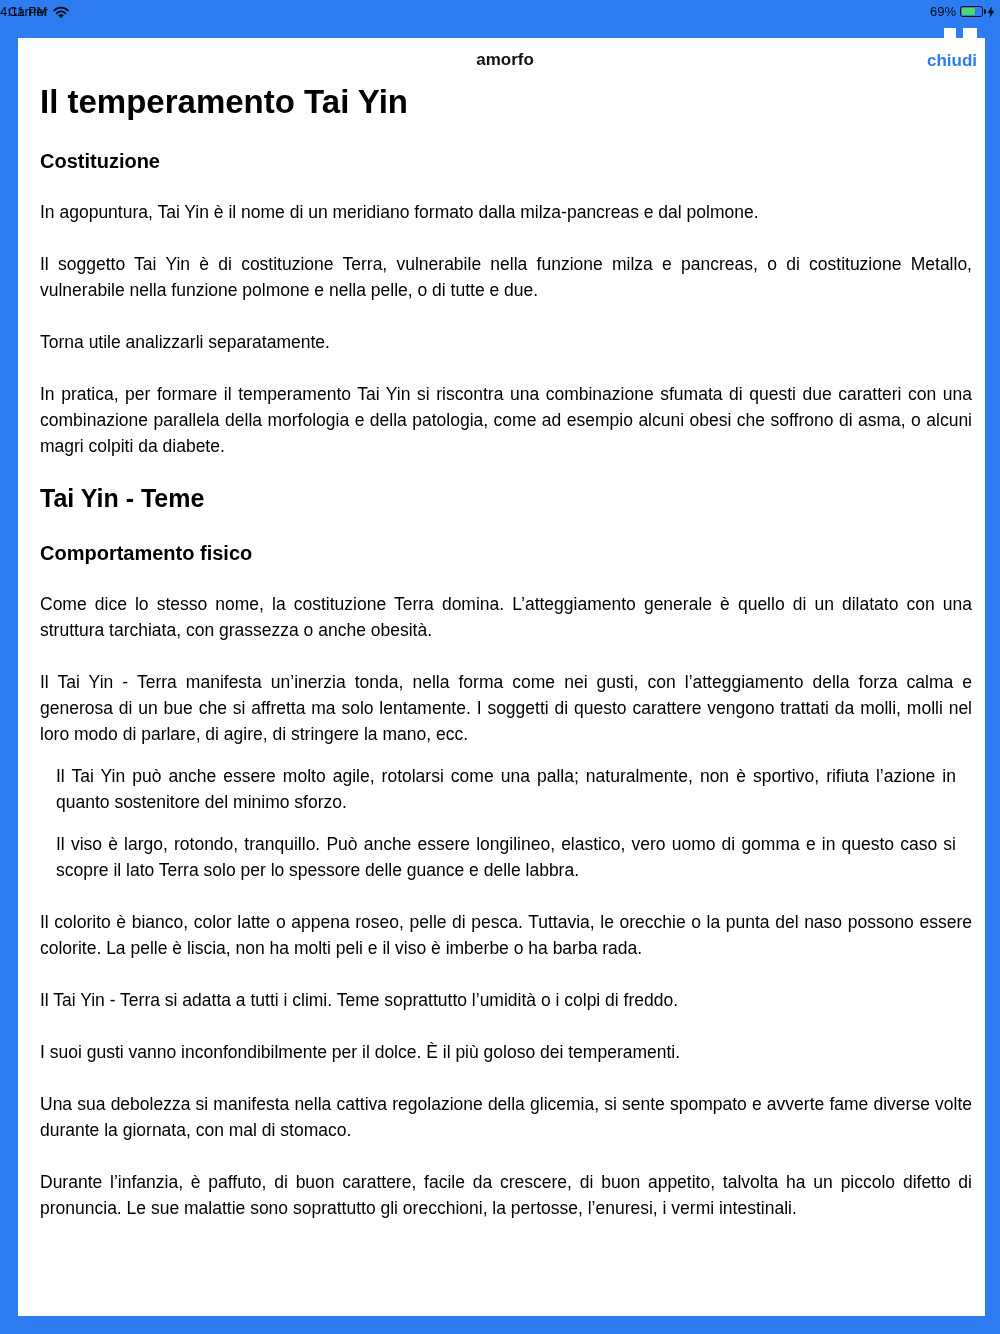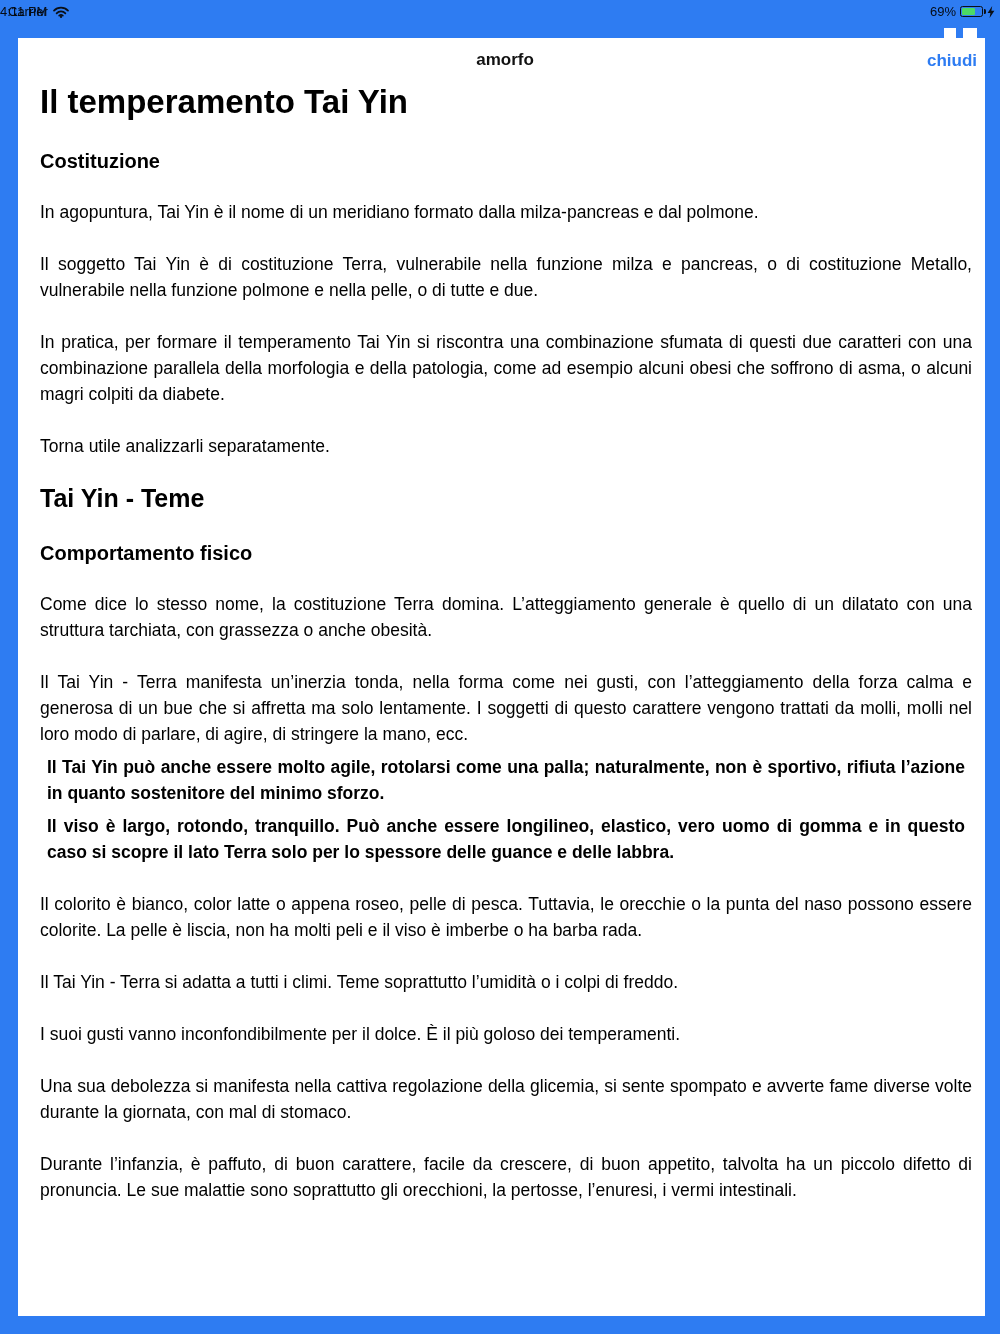--- a/index.html
+++ b/index.html
@@ -33,21 +33,21 @@
   .modal-title{position:absolute;left:0;right:0;top:12px;text-align:center;
     font-size:17px;font-weight:bold;color:#111;}
   .modal-close{position:absolute;right:8px;top:13px;font-size:17px;font-weight:bold;
     color:#2e7cf2;cursor:pointer;}
   
   .doc{padding:0 13px 0 15px;color:#000;}
   .doc .h1{font-size:33px;line-height:38px;font-weight:bold;margin:13px 0 0;}
   .doc .h2{font-size:25px;line-height:30px;font-weight:bold;margin:24px 0 0;}
   .doc .h3{font-size:20px;line-height:24px;font-weight:bold;margin:28px 0 0;}
   .doc p{font-size:17.5px;line-height:26px;margin:26px 0 0;text-align:justify;}
-  .doc p.tight{margin:7px;font-weight:bold;}
+  .doc p.tight{margin:16px;}
 </style>
 </head>
 <body>
 
 <div class="statusbar">
   <div class="sb-left">
     <span>Carrier</span>
     <span style="display:inline-flex;">
       <svg width="16" height="12" viewBox="0 0 16 12">
         <path d="M1 4.6 A 9.6 9.6 0 0 1 15 4.6" fill="none" stroke="#0a0f17" stroke-width="1.7" stroke-linecap="round"></path>
@@ -77,22 +77,22 @@
 <div class="sheet">
   <div class="modal-header">
     <div class="modal-title">amorfo</div>
     <div class="modal-close">chiudi</div>
   </div>
   <div class="doc">
       <div class="h1">Il temperamento Tai Yin</div>
       <div class="h3">Costituzione</div>
       <p class="p">In agopuntura, Tai Yin è il nome di un meridiano formato dalla milza-pancreas e dal polmone.</p>
       <p class="p">Il soggetto Tai Yin è di costituzione Terra, vulnerabile nella funzione milza e pancreas, o di costituzione Metallo, vulnerabile nella funzione polmone e nella pelle, o di tutte e due.</p>
+      <p class="p">Torna utile analizzarli separatamente.</p>
       <p class="p">In pratica, per formare il temperamento Tai Yin si riscontra una combinazione sfumata di questi due caratteri con una combinazione parallela della morfologia e della patologia, come ad esempio alcuni obesi che soffrono di asma, o alcuni magri colpiti da diabete.</p>
-      <p class="p">Torna utile analizzarli separatamente.</p>
       <div class="h2">Tai Yin - Teme</div>
       <div class="h3">Comportamento fisico</div>
       <p class="p">Come dice lo stesso nome, la costituzione Terra domina. L’atteggiamento generale è quello di un dilatato con una struttura tarchiata, con grassezza o anche obesità.</p>
       <p class="p">Il Tai Yin - Terra manifesta un’inerzia tonda, nella forma come nei gusti, con l’atteggiamento della forza calma e generosa di un bue che si affretta ma solo lentamente. I soggetti di questo carattere vengono trattati da molli, molli nel loro modo di parlare, di agire, di stringere la mano, ecc.</p>
       <p class="p tight">Il Tai Yin può anche essere molto agile, rotolarsi come una palla; naturalmente, non è sportivo, rifiuta l’azione in quanto sostenitore del minimo sforzo.</p>
       <p class="p tight">Il viso è largo, rotondo, tranquillo. Può anche essere longilineo, elastico, vero uomo di gomma e in questo caso si scopre il lato Terra solo per lo spessore delle guance e delle labbra.</p>
       <p class="p">Il colorito è bianco, color latte o appena roseo, pelle di pesca. Tuttavia, le orecchie o la punta del naso possono essere colorite. La pelle è liscia, non ha molti peli e il viso è imberbe o ha barba rada.</p>
       <p class="p">Il Tai Yin - Terra si adatta a tutti i climi. Teme soprattutto l’umidità o i colpi di freddo.</p>
       <p class="p">I suoi gusti vanno inconfondibilmente per il dolce. È il più goloso dei temperamenti.</p>
       <p class="p">Una sua debolezza si manifesta nella cattiva regolazione della glicemia, si sente spompato e avverte fame diverse volte durante la giornata, con mal di stomaco.</p>

